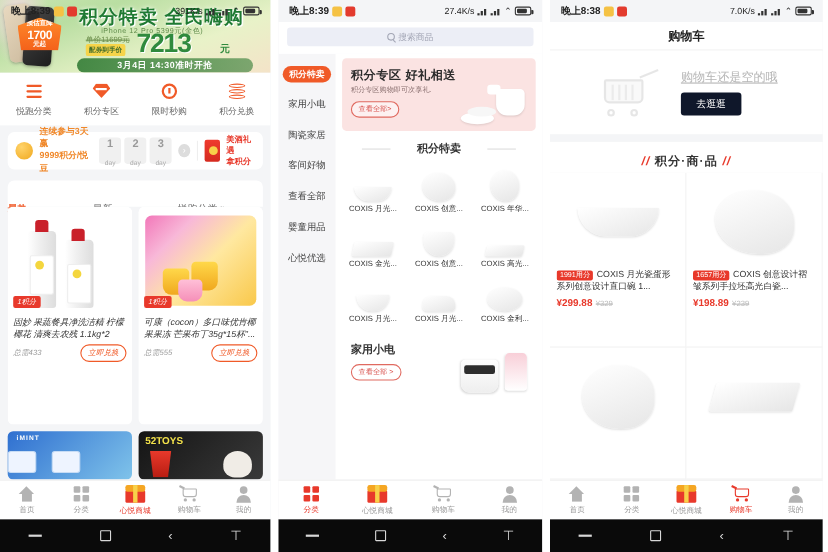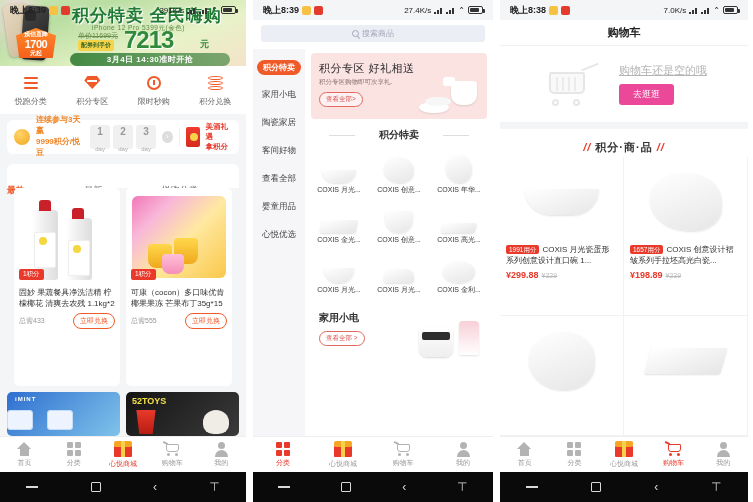--- a/index.html
+++ b/index.html
@@ -42,21 +42,21 @@
     background: linear-gradient(160deg,#cfe8b8 0%, #b9dea2 35%, #e8f2c8 70%, #f4e3c8 100%);
     margin-top: -20px; padding-top: 20px;
   }
   .p1-banner .deco-l { position:absolute; left:-6px; top:2px; width:56px; height:86px;
     background: radial-gradient(ellipse at 40% 40%, #f6d7e3 0%, transparent 60%); }
   .p1-phone-img { position: absolute; left: 6px; top: 22px; width: 60px; height: 62px; }
   .p1-phone-img .ph { position:absolute; border-radius:5px; box-shadow:0 1px 3px rgba(0,0,0,.3); }
   .p1-phone-img .ph1 { left:0; top:2px; width:24px; height:52px; background:linear-gradient(135deg,#e8d9c0,#cbb99c); transform: rotate(-8deg); }
   .p1-phone-img .ph2 { left:16px; top:4px; width:26px; height:54px; background:linear-gradient(135deg,#4a4a4a,#1d1d1d); transform: rotate(4deg); }
   .p1-phone-img .cam { position:absolute; left:19px; top:8px; width:11px; height:11px; background:#2b2b2b; border-radius:3px; }
-  .p1-flame { position:absolute; left:16px; top:48px; width:40px; height:30px;
+  .p1-flame { position:absolute; left:16px; top:36px; width:40px; height:30px;
     background: linear-gradient(180deg,#ff8a2b,#f4611a); clip-path: polygon(50% 0,100% 25%,92% 100%,8% 100%,0 25%);
     color:#fff; font-size:6px; text-align:center; padding-top:3px; line-height:1.1; font-weight:700; }
   .p1-flame b { display:block; font-size:11px; letter-spacing:-.5px; }
   .p1-title { position:absolute; left:72px; top:24px; font-size:17px; font-weight:800;
     color:#1f7a33; letter-spacing:1px; text-shadow: 1px 1px 0 #fff, 0 0 4px rgba(255,255,255,.9); }
   .p1-sub { position:absolute; left:92px; top:44px; font-size:6.5px; color:#5e8b4a; letter-spacing:.5px; }
   .p1-pricebox { position:absolute; left:78px; top:50px; width:150px; height:22px; }
   .p1-oldprice { position:absolute; left:0; top:1px; font-size:7px; color:#6d8f4d; text-decoration: line-through; }
   .p1-tag { position:absolute; left:0; top:10px; background:#f6d44a; color:#3f6b2a; font-size:6px; padding:1px 3px; border-radius:2px; font-weight:700; }
   .p1-bigprice { position:absolute; left:46px; top:-4px; font-size:24px; font-weight:900; color:#2f8a3d;
@@ -92,21 +92,21 @@
   .divv { width:1px; height:18px; background:#eee; }
   .redpkt { width:16px; height:20px; background:linear-gradient(#ef3b2e,#d52a1f); border-radius:2px; position:relative; }
   .redpkt::after{ content:''; position:absolute; left:4px; top:6px; width:8px; height:8px; background:#f8d14a; border-radius:50%; }
   .redtxt { font-size:7.5px; color:#e8392b; font-weight:700; line-height:1.35; }
 
   .p1-tabs { background:#fff; margin:6px 7px 0; border-radius:6px 6px 0 0; height:24px; display:flex; align-items:center; }
   .p1-tabs .t { flex:1; text-align:left; font-size:9px; color:#666;margin-top:29px; }
   .p1-tabs .t.active { color:#f05a28; font-weight:700; }
   .sortarrow { display:inline-block; font-size:6px; line-height:6px; margin-left:2px; color:#bbb; vertical-align:middle; }
 
-  .p1-grid { margin:0 14px; display:grid; grid-template-columns:1fr 1fr; gap:6px; flex:1 1 auto; overflow:hidden; }
+  .p1-grid { margin:0 7px; display:grid; grid-template-columns:1fr 1fr; gap:6px; flex:1 1 auto; overflow:hidden;font-style:italic; }
   .pcard { background:#fff; border-radius:5px; overflow:hidden; position:relative; display:flex; flex-direction:column; }
   .pcard .img { height:96px; position:relative; background:#fff; }
   .pts-badge { position:absolute; left:5px; bottom:4px; background:#e8392b; color:#fff; font-size:6.5px; padding:1px 4px; border-radius:2px; }
   .pcard .nm { font-size:8px; color:#333; line-height:1.35; padding:4px 5px 0; height:26px; overflow:hidden; }
   .pcard .ft { display:flex; align-items:center; justify-content:space-between; padding:3px 5px 5px; }
   .pcard .ft .req { font-size:7px; color:#999; }
   .exbtn { border:1px solid #f05a28; color:#f05a28; font-size:7px; padding:2px 6px; border-radius:9px; background:#fff; }
 
   
   .bottle { position:absolute; bottom:4px; width:26px; height:70px; background:linear-gradient(90deg,#fff,#f0f0f0 40%,#ddd); border-radius:4px 4px 3px 3px; }
@@ -167,21 +167,21 @@
   .p2-search .bar .ph { font-size:8px; color:#a3a6b5; }
   .mag { width:7px; height:7px; border:1.2px solid #a3a6b5; border-radius:50%; position:relative; display:inline-block; }
   .mag::after{ content:''; position:absolute; right:-2px; bottom:-2px; width:3px; height:1.2px; background:#a3a6b5; transform:rotate(45deg); }
   .p2-body { flex:1 1 auto; display:flex; overflow:hidden; background:#fff; }
   .p2-side { width:52px; background:#f6f6f8; padding-top:4px; flex:0 0 auto; }
   .p2-side .si { height:28px; display:flex; align-items:center; justify-content:center; font-size:8.5px; color:#444; }
   .p2-side .si.active { }
   .p2-side .si.active span { background:#f05a28; color:#fff; border-radius:9px; padding:2px 6px; font-size:8px; font-weight:700; }
   .p2-main { flex:1 1 auto; padding:4px 6px 0; overflow:hidden; }
   .p2-hero { background:#fbe3e2; border-radius:4px; height:66px; position:relative; padding:8px 0 0 8px; overflow:hidden; }
-  .p2-hero .h1 { font-size:11px; font-weight:400; color:#2b2b2b; letter-spacing:.5px; }
+  .p2-hero .h1 { font-size:11px; font-weight:700; color:#2b2b2b; letter-spacing:.5px; }
   .p2-hero .h2 { font-size:6.5px; color:#8a7070; margin-top:2px; }
   .p2-hero .hb { margin-top:5px; display:inline-block; border:1px solid #e06a60; color:#d9534f; font-size:6.5px; padding:2px 6px; border-radius:8px; background:rgba(255,255,255,.5); }
   .p2-hero .pot { position:absolute; right:6px; bottom:4px; width:62px; height:42px; }
   .p2-hero .pot .pb { position:absolute; right:4px; bottom:10px; width:26px; height:24px; background:#fff; border-radius:4px 4px 10px 10px; box-shadow:0 1px 2px rgba(0,0,0,.12); }
   .p2-hero .pot .pl { position:absolute; right:26px; top:4px; width:12px; height:9px; background:#fff; border-radius:3px; }
   .p2-hero .pot .d1 { position:absolute; left:0; bottom:2px; width:30px; height:11px; background:#fff; border-radius:50%; box-shadow:0 1px 2px rgba(0,0,0,.1); }
   .p2-hero .pot .d2 { position:absolute; left:6px; bottom:9px; width:26px; height:9px; background:#f7f7f7; border-radius:50%; }
   .sect-title { text-align:center; font-size:10px; font-weight:700; color:#333; margin:9px 0 5px; position:relative; }
   .sect-title::before, .sect-title::after { content:''; position:absolute; top:50%; width:26px; height:1px; background:#ddd; }
   .sect-title::before { left:18px } .sect-title::after { right:18px }
@@ -212,21 +212,21 @@
   .p3-empty { background:#fff; height:76px; display:flex; align-items:center; justify-content:center; gap:14px; }
   .cart-ill { width:64px; height:52px; position:relative; opacity:.5; }
   .cart-ill .basket { position:absolute; left:8px; top:14px; width:36px; height:22px; border:2px solid #cfcfcf; border-radius:2px 2px 5px 5px; background:#f4f4f4; }
   .cart-ill .basket i { position:absolute; top:3px; width:2px; height:14px; background:#d9d9d9; }
   .cart-ill .basket i:nth-child(1){left:5px} .cart-ill .basket i:nth-child(2){left:11px}
   .cart-ill .basket i:nth-child(3){left:17px} .cart-ill .basket i:nth-child(4){left:23px}
   .cart-ill .hdl { position:absolute; left:40px; top:8px; width:18px; height:2px; background:#cfcfcf; transform:rotate(-22deg); }
   .cart-ill .w { position:absolute; bottom:4px; width:7px; height:7px; border:2px solid #cfcfcf; border-radius:50%; }
   .cart-ill .w.a{left:11px} .cart-ill .w.b{left:32px}
   .p3-emptytxt { font-size:11px; color:#b5b5b5;text-decoration:underline; }
-  .p3-btn { margin-top:6px; background:#ec4899; color:#fff; font-size:9px; padding:4px 14px; border-radius:3px; border:none; display:inline-block; }
+  .p3-btn { margin-top:6px; background:#0f172a; color:#fff; font-size:9px; padding:4px 14px; border-radius:3px; border:none; display:inline-block; }
   .p3-sect { background:#fff; margin-top:7px; padding:8px 0 2px; text-align:center; }
   .p3-sect .st { font-size:11px; font-weight:700; color:#333; letter-spacing:1px; }
   .p3-sect .sl { color:#e8392b; font-weight:900; font-style:italic; }
   .p3-grid { background:#fff; display:grid; grid-template-columns:1fr 1fr; gap:0; flex:1 1 auto; overflow:hidden; }
   .p3-card { padding:6px; border-right:1px solid #f2f2f2; border-bottom:1px solid #f2f2f2; }
   .p3-card .im { height:78px; display:flex; align-items:center; justify-content:center; }
   .p3-name { font-size:8px; color:#333; line-height:1.4; height:23px; overflow:hidden; margin-top:3px; }
   .p3-badge { background:#e8392b; color:#fff; font-size:6.5px; padding:1px 3px; border-radius:2px; margin-right:3px; }
   .p3-price { margin-top:3px; font-size:9px; color:#e8392b; font-weight:700; }
   .p3-price s { color:#bbb; font-size:7px; font-weight:400; margin-left:3px; }

